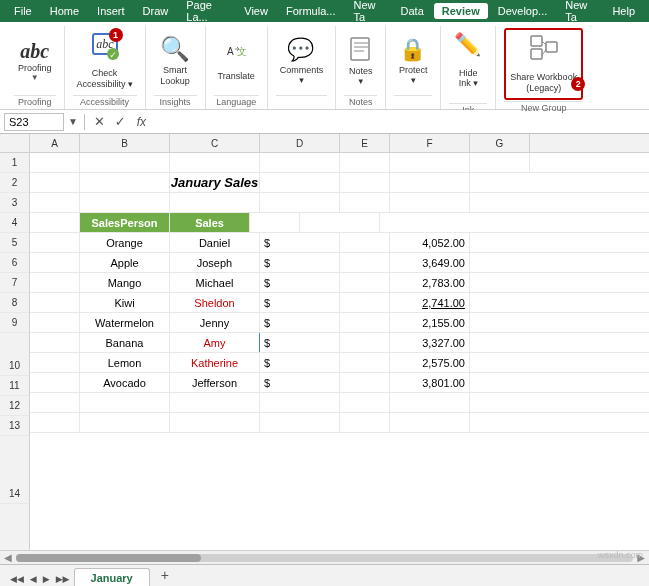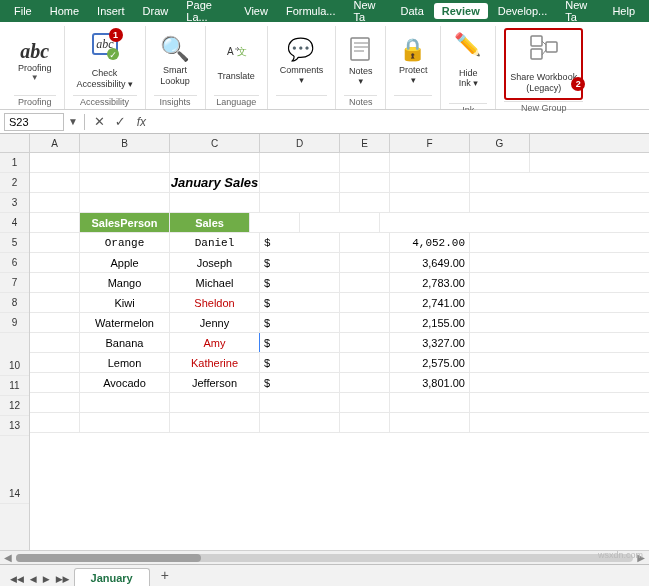--- a/index.html
+++ b/index.html
@@ -209,21 +209,21 @@
 
         <div style="display:flex;height:20px;border-bottom:1px solid #e8e8e8;">
           <div style="width:50px;min-width:50px;border-right:1px solid #e8e8e8;"></div>
           <div style="width:90px;min-width:90px;border-right:1px solid #e8e8e8;background:#70ad47;color:white;font-weight:bold;font-size:11px;display:flex;align-items:center;justify-content:center;">SalesPerson</div>
           <div style="width:80px;min-width:80px;border-right:1px solid #e8e8e8;background:#70ad47;color:white;font-weight:bold;font-size:11px;display:flex;align-items:center;justify-content:center;">Sales</div>
           <div style="width:50px;min-width:50px;border-right:1px solid #e8e8e8;"></div>
           <div style="width:80px;min-width:80px;border-right:1px solid #e8e8e8;"></div>
           <div style="width:60px;min-width:60px;"></div>
         </div>
 
-        <div style="display:flex;height:20px;border-bottom:1px solid #e8e8e8;font-family:Liberation Mono, monospace;">
+        <div style="display:flex;height:20px;border-bottom:1px solid #e8e8e8;">
           <div style="width:50px;min-width:50px;border-right:1px solid #e8e8e8;"></div>
           <div style="width:90px;min-width:90px;border-right:1px solid #e8e8e8;font-size:11px;display:flex;align-items:center;justify-content:center;">Orange</div>
           <div style="width:90px;min-width:90px;border-right:1px solid #e8e8e8;font-size:11px;display:flex;align-items:center;justify-content:center;">Daniel</div>
           <div style="width:80px;min-width:80px;border-right:1px solid #e8e8e8;font-size:11px;display:flex;align-items:center;padding:0 4px;">$</div>
           <div style="width:50px;min-width:50px;border-right:1px solid #e8e8e8;"></div>
           <div style="width:80px;min-width:80px;border-right:1px solid #e8e8e8;font-size:11px;display:flex;align-items:center;justify-content:flex-end;padding:0 4px;">4,052.00</div>
           <div style="width:60px;min-width:60px;"></div>
         </div>
 
         <div style="display:flex;height:20px;border-bottom:1px solid #e8e8e8;">
@@ -245,21 +245,21 @@
           <div style="width:80px;min-width:80px;border-right:1px solid #e8e8e8;font-size:11px;display:flex;align-items:center;justify-content:flex-end;padding:0 4px;">2,783.00</div>
           <div style="width:60px;min-width:60px;"></div>
         </div>
 
         <div style="display:flex;height:20px;border-bottom:1px solid #e8e8e8;">
           <div style="width:50px;min-width:50px;border-right:1px solid #e8e8e8;"></div>
           <div style="width:90px;min-width:90px;border-right:1px solid #e8e8e8;font-size:11px;display:flex;align-items:center;justify-content:center;">Kiwi</div>
           <div style="width:90px;min-width:90px;border-right:1px solid #e8e8e8;font-size:11px;display:flex;align-items:center;justify-content:center;color:#c00000;">Sheldon</div>
           <div style="width:80px;min-width:80px;border-right:1px solid #e8e8e8;font-size:11px;display:flex;align-items:center;padding:0 4px;">$</div>
           <div style="width:50px;min-width:50px;border-right:1px solid #e8e8e8;"></div>
-          <div style="width:80px;min-width:80px;border-right:1px solid #e8e8e8;font-size:11px;display:flex;align-items:center;justify-content:flex-end;padding:0 4px;">2,741.00</div>
+          <div style="width:80px;min-width:80px;border-right:1px solid #e8e8e8;font-size:11px;display:flex;align-items:center;justify-content:flex-end;padding:0 4px;text-decoration:underline;">2,741.00</div>
           <div style="width:60px;min-width:60px;"></div>
         </div>
 
         <div style="display:flex;height:20px;border-bottom:1px solid #e8e8e8;">
           <div style="width:50px;min-width:50px;border-right:1px solid #e8e8e8;"></div>
           <div style="width:90px;min-width:90px;border-right:1px solid #e8e8e8;font-size:11px;display:flex;align-items:center;justify-content:center;">Watermelon</div>
           <div style="width:90px;min-width:90px;border-right:1px solid #e8e8e8;font-size:11px;display:flex;align-items:center;justify-content:center;">Jenny</div>
           <div style="width:80px;min-width:80px;border-right:1px solid #e8e8e8;font-size:11px;display:flex;align-items:center;padding:0 4px;">$</div>
           <div style="width:50px;min-width:50px;border-right:1px solid #e8e8e8;"></div>
           <div style="width:80px;min-width:80px;border-right:1px solid #e8e8e8;font-size:11px;display:flex;align-items:center;justify-content:flex-end;padding:0 4px;">2,155.00</div>

